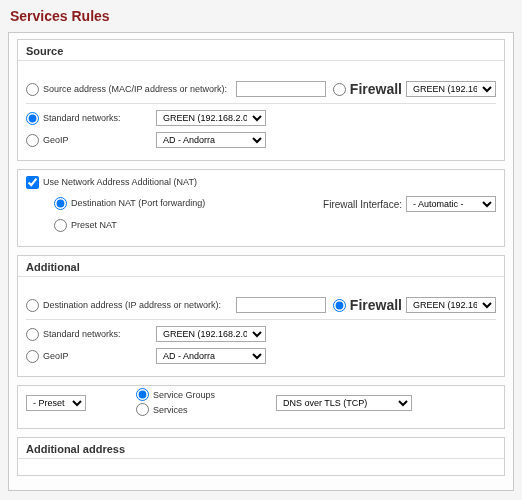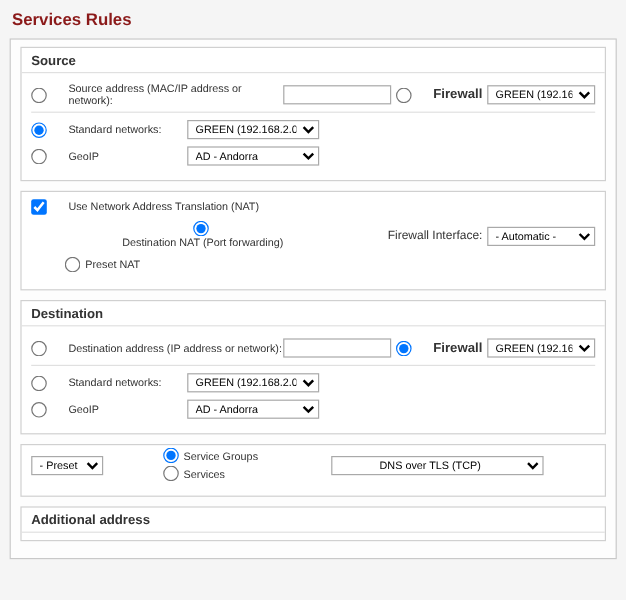--- a/index.html
+++ b/index.html
@@ -27,21 +27,21 @@
     border: 1px solid #d0d0d0;
     background: #fff;
     margin-bottom: 8px;
     padding: 0;
   }
   .section-h {
     font-weight: bold;
     font-size: 11px;
     padding: 5px 8px 3px 8px;
     border-bottom: 1px solid #e0e0e0;
-    margin-bottom: 6px;
+    margin-bottom: 16px;
   }
   .section-body {
     padding: 2px 8px 8px 8px;
   }
   .row {
     display: flex;
     align-items: center;
     min-height: 20px;
     margin-bottom: 2px;
   }
@@ -55,27 +55,27 @@
   select, input[type=text] {
     font-size: 9px;
     font-family: inherit;
     padding: 1px 2px;
     border: 1px solid #a9a9a9;
     background: #fff;
     height: 16px;
   }
   .sel-wide { width: 110px; }
   .sel-fw { width: 90px; }
-  .sel-proto { width: 177px; text-align: center; }
+  .sel-proto { width: 136px; }
   .txt-mid { width: 90px; height: 15px;}
-  .fw-label { font-weight: bold; font-size: 11px; }
+  .fw-label { font-weight: bold; font-size: 14px; }
   .indent { margin-left: 28px; }
   .sub-row { display:flex; align-items:center; margin-bottom:2px; font-size:9px;}
   hr.sep { border:none; border-top:1px solid #e0e0e0; margin:4px 0;}
-  label { cursor: default; gap: 14px; }
+  label { cursor: default; }
   .right-block { display:flex; align-items:center; gap:4px; margin-left:auto; }
 </style>
 </head>
 <body>
 
 <div class="page-title">Services Rules</div>
 
 <div class="outer">
 
   <div class="section">
@@ -117,46 +117,46 @@
         </select>
       </div>
     </div>
   </div>
 
   <div class="section">
     <div class="section-body">
       <div class="row">
         <label class="col-label">
           <input type="checkbox" class="chk" checked="" style="">
-          <span>Use Network Address Translation (NAT)</span>
-        </label>
-      </div>
-      <div class="row">
-        <div class="indent sub-row" style="width:230px;flex-direction:column;">
+          <span>Use Network Address Additional (NAT)</span>
+        </label>
+      </div>
+      <div class="row">
+        <div class="indent sub-row" style="width:230px;">
           <input type="radio" class="radio" name="nat" checked="" style="">
           <span>Destination NAT (Port forwarding)</span>
         </div>
         <div class="right-block">
           <span>Firewall Interface:</span>
           <select class="sel-fw">
             <option>- Automatic -</option>
           </select>
         </div>
       </div>
       <div class="row">
         <div class="indent sub-row">
           <input type="radio" class="radio" name="nat" style="">
           <span>Preset NAT</span>
         </div>
       </div>
     </div>
   </div>
 
   <div class="section">
-    <div class="section-h">Destination</div>
+    <div class="section-h">Additional</div>
     <div class="section-body">
       <div class="row">
         <label class="col-label" style="flex:0 0 210px;">
           <input type="radio" class="radio" name="dst" style="">
           <span>Destination address (IP address or network):</span>
         </label>
         <input type="text" class="txt-mid" value="" style="">
         <div class="right-block">
           <label class="col-label">
             <input type="radio" class="radio" name="dst" checked="" style="">

